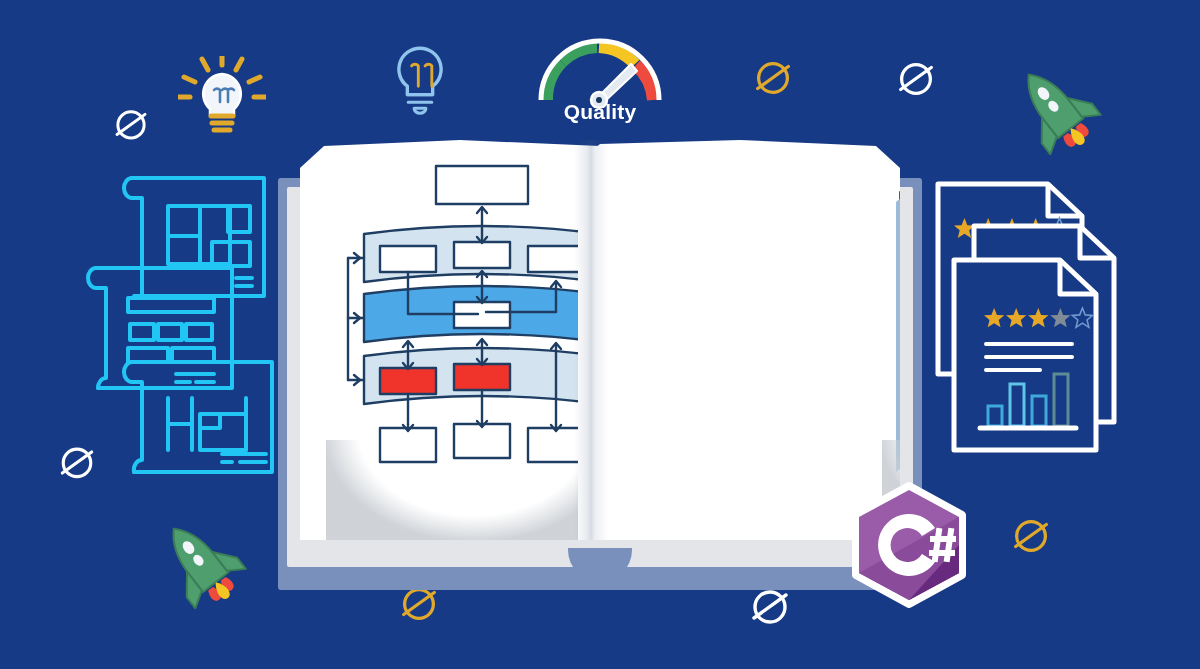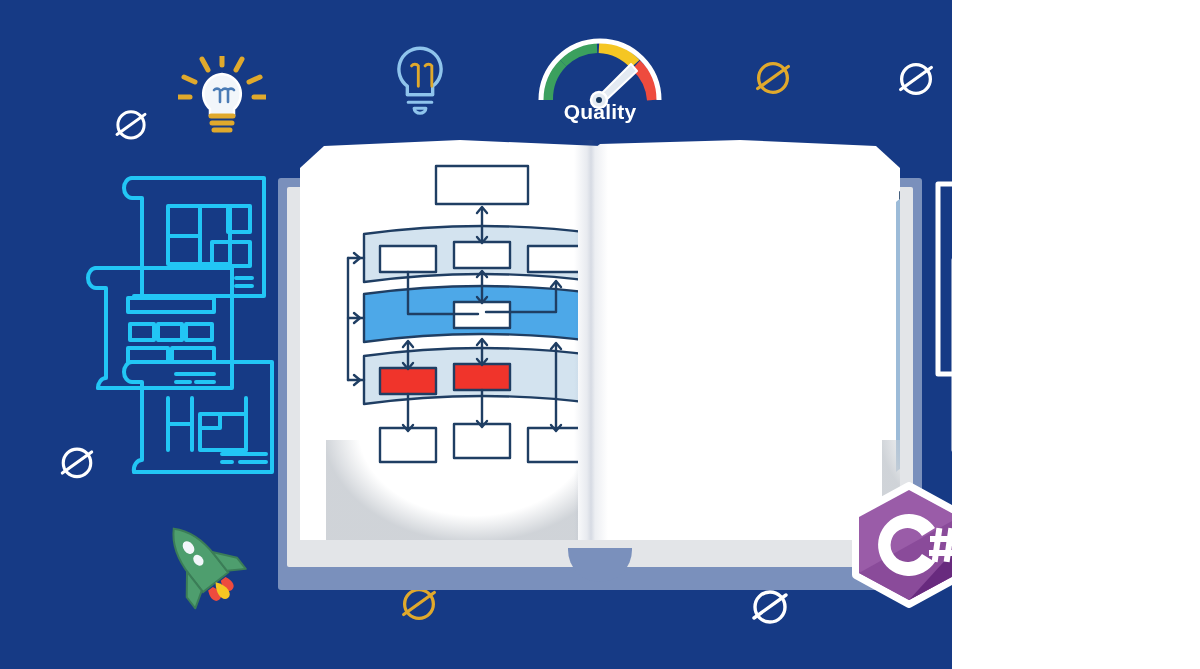--- a/index.html
+++ b/index.html
@@ -4,21 +4,21 @@
 <title>Quality Book Illustration</title>
 <style>
   * { box-sizing: border-box; margin: 0; padding: 0; }
   html, body {
     width: 1200px; height: 669px;
     overflow: hidden;
     font-family: "Liberation Sans", sans-serif;
   }
   #stage {
     position: relative;
-    width: 952px; height: 669px;
+    width: 1200px; height: 669px;
     background: #163A85;
     overflow: hidden;
   }
 
   
   .abs { position: absolute; }
 
   
   #gauge-badge { left: 535px; top: 38px; width: 130px; height: 100px; }
   #gauge-label {

